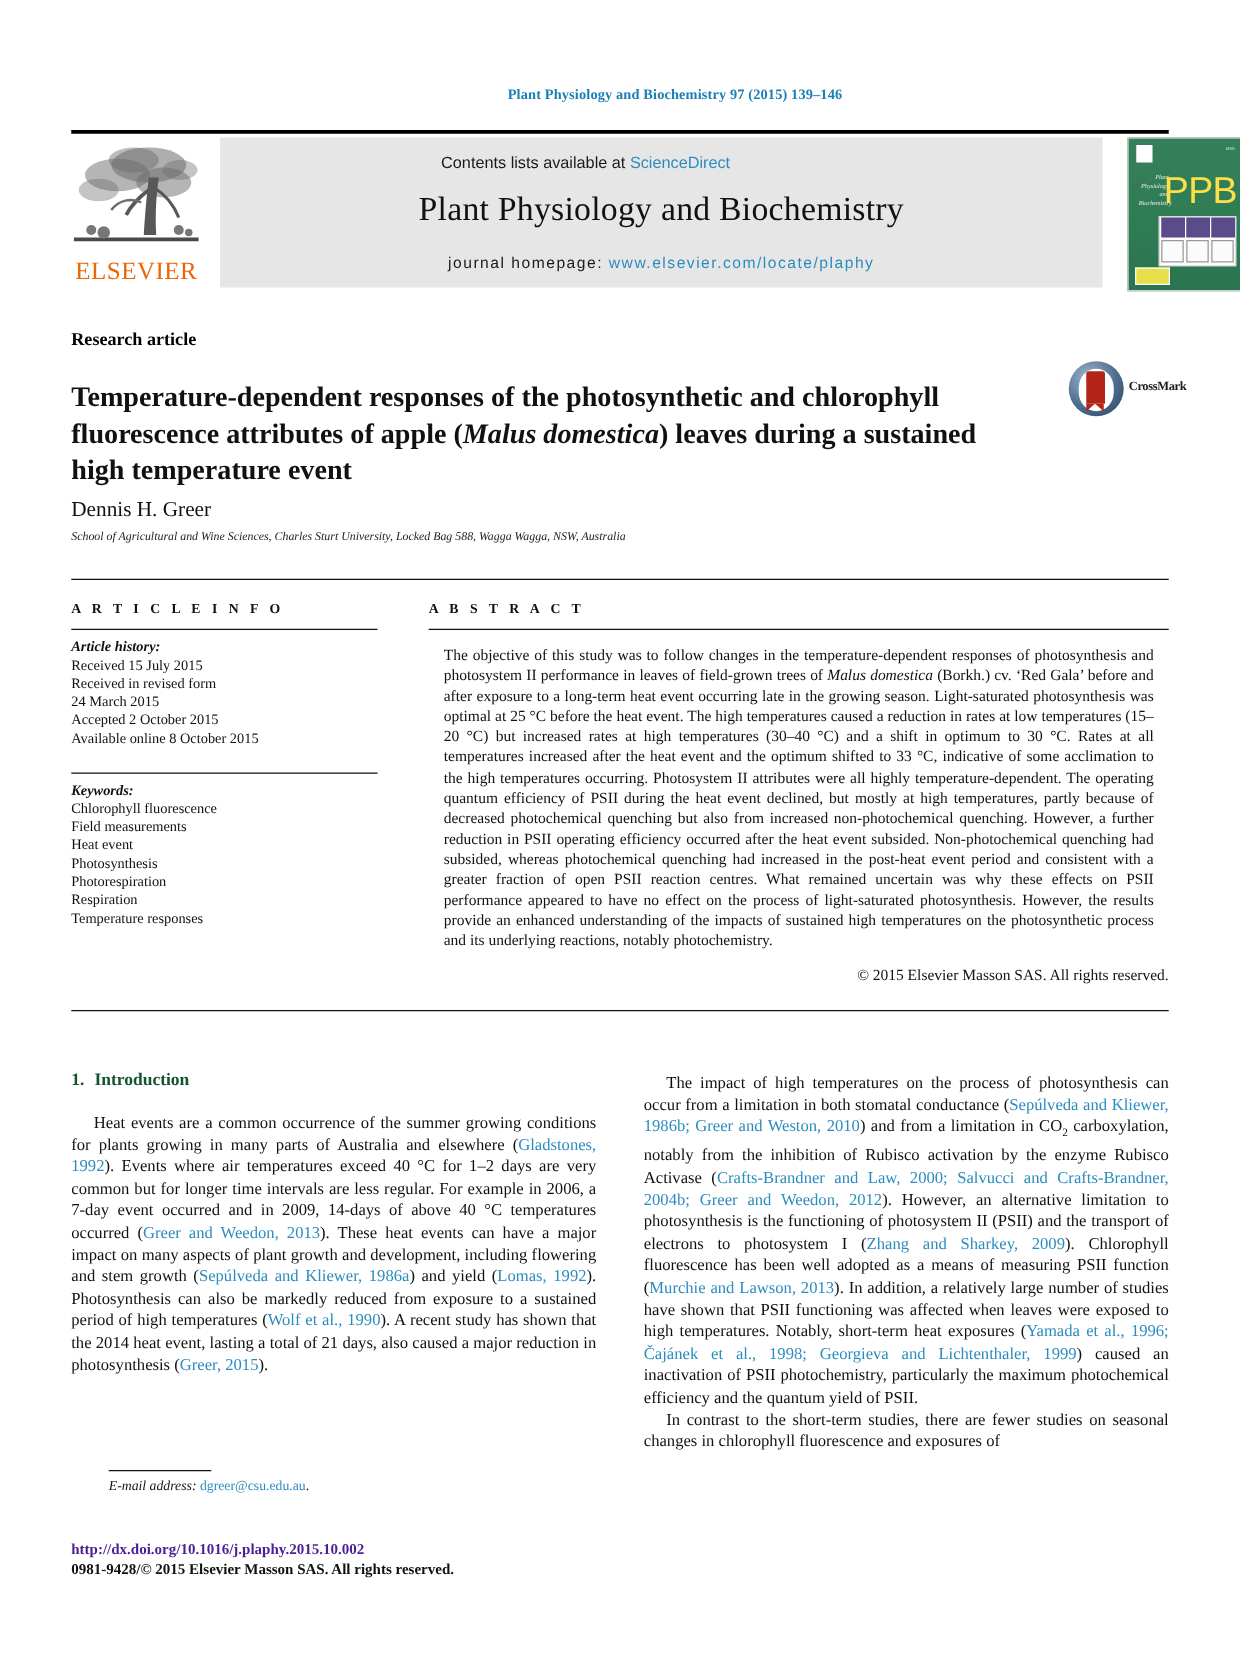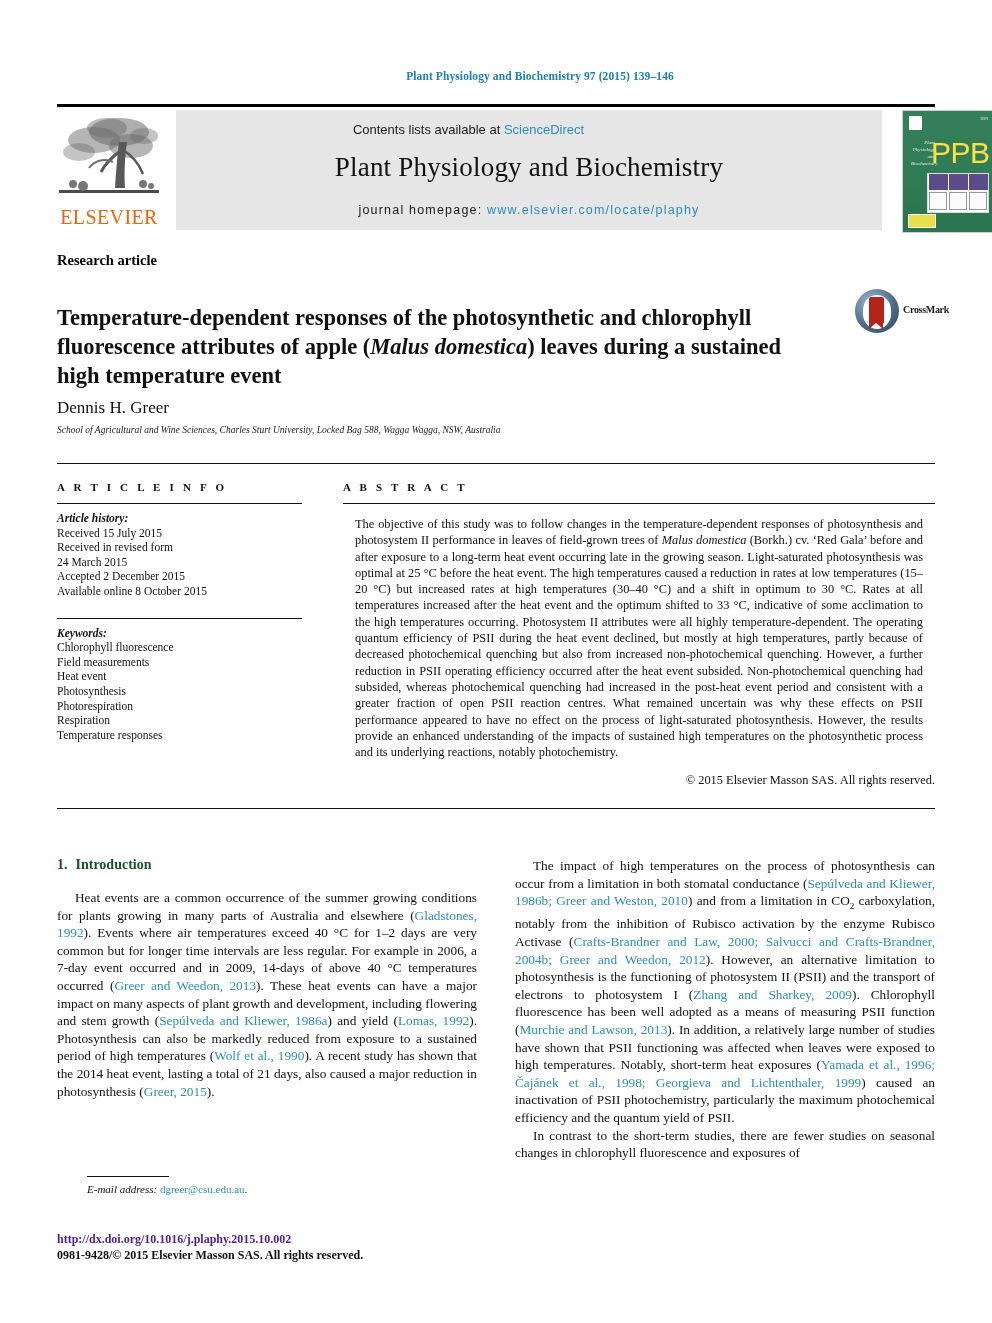--- a/index.html
+++ b/index.html
@@ -199,21 +199,21 @@
     position: absolute;
     left: 5px; bottom: 4px;
     width: 26px; height: 12px;
     background: #e8e04a;
     border: 0.5px solid #fff;
   }
 
   
   .article-type {
     position: absolute;
-    left: 57px; top: 252px;
+    left: 57px; top: 264px;
     font-size: 14.5px;
     font-weight: bold;
     font-family: "Liberation Serif", serif;
   }
   .paper-title {
     position: absolute;
     left: 57px; top: 288px;
     width: 760px;
     font-family: "Liberation Serif", serif;
     font-size: 22.5px;
@@ -503,21 +503,21 @@
   <div class="band-rule-top"></div>
 
   <div class="info-col">
     <div class="sec-head">A R T I C L E  I N F O</div>
     <div class="thin-rule"></div>
     <div class="info-block">
       <div class="lbl">Article history:</div>
       <div>Received 15 July 2015</div>
       <div>Received in revised form</div>
       <div>24 March 2015</div>
-      <div>Accepted 2 December 2015</div>
+      <div>Accepted 2 October 2015</div>
       <div>Available online 8 October 2015</div>
     </div>
     <div class="info-gap"></div>
     <div class="thin-rule"></div>
     <div class="info-block">
       <div class="lbl">Keywords:</div>
       <div>Chlorophyll fluorescence</div>
       <div>Field measurements</div>
       <div>Heat event</div>
       <div>Photosynthesis</div>

